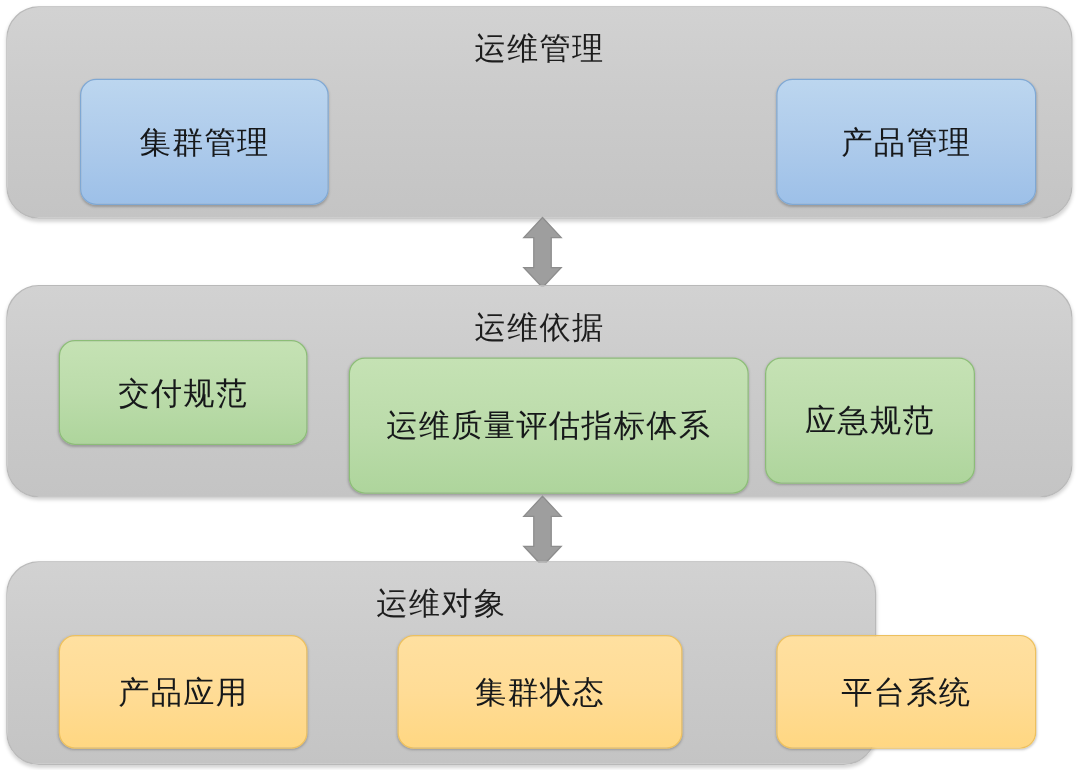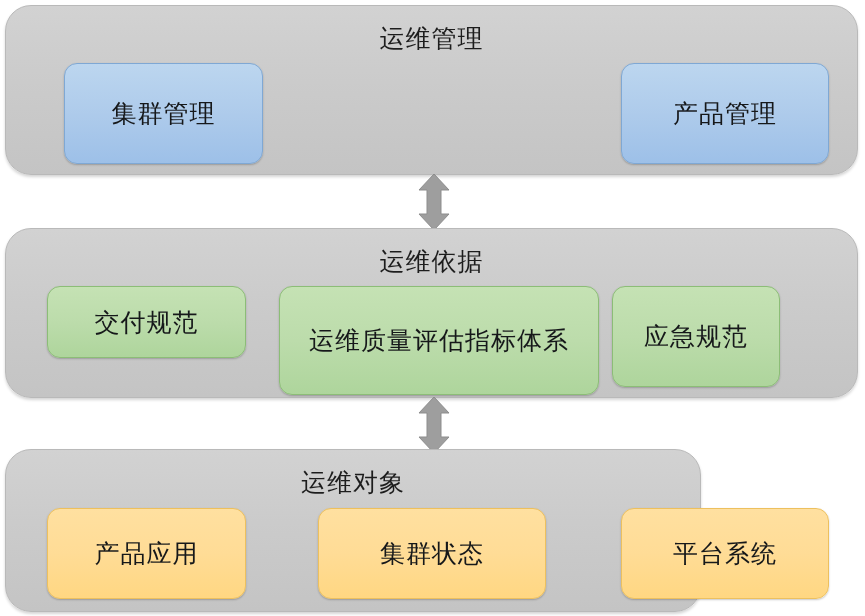--- a/index.html
+++ b/index.html
@@ -99,21 +99,21 @@
 
   <div class="connector" style="left:412px; top:173px; width:44px; height:58px;">
     <svg width="44" height="58" viewBox="0 0 44 58" xmlns="http://www.w3.org/2000/svg">
       <polygon points="22,1 37,17 29,17 29,41 37,41 22,57 7,41 15,41 15,17 7,17" fill="#9e9e9e" stroke="#8d8d8d" stroke-width="1"></polygon>
     </svg>
   </div>
 
   <div class="layer" style="left:5px; top:228px; width:853px; height:170px;">
     <div class="layer-title" style="top:18px;">运维依据</div>
 
-    <div class="item green" style="left:41px; top:57px; width:199px; height:72px;">
+    <div class="item green" style="left:41px; top:43px; width:199px; height:84px;">
       <span>交付规范</span>
     </div>
 
     <div class="item green" style="left:273px; top:57px; width:320px; height:109px;">
       <span>运维质量评估指标体系</span>
     </div>
 
     <div class="item green" style="left:606px; top:57px; width:168px; height:101px;">
       <span>应急规范</span>
     </div>

